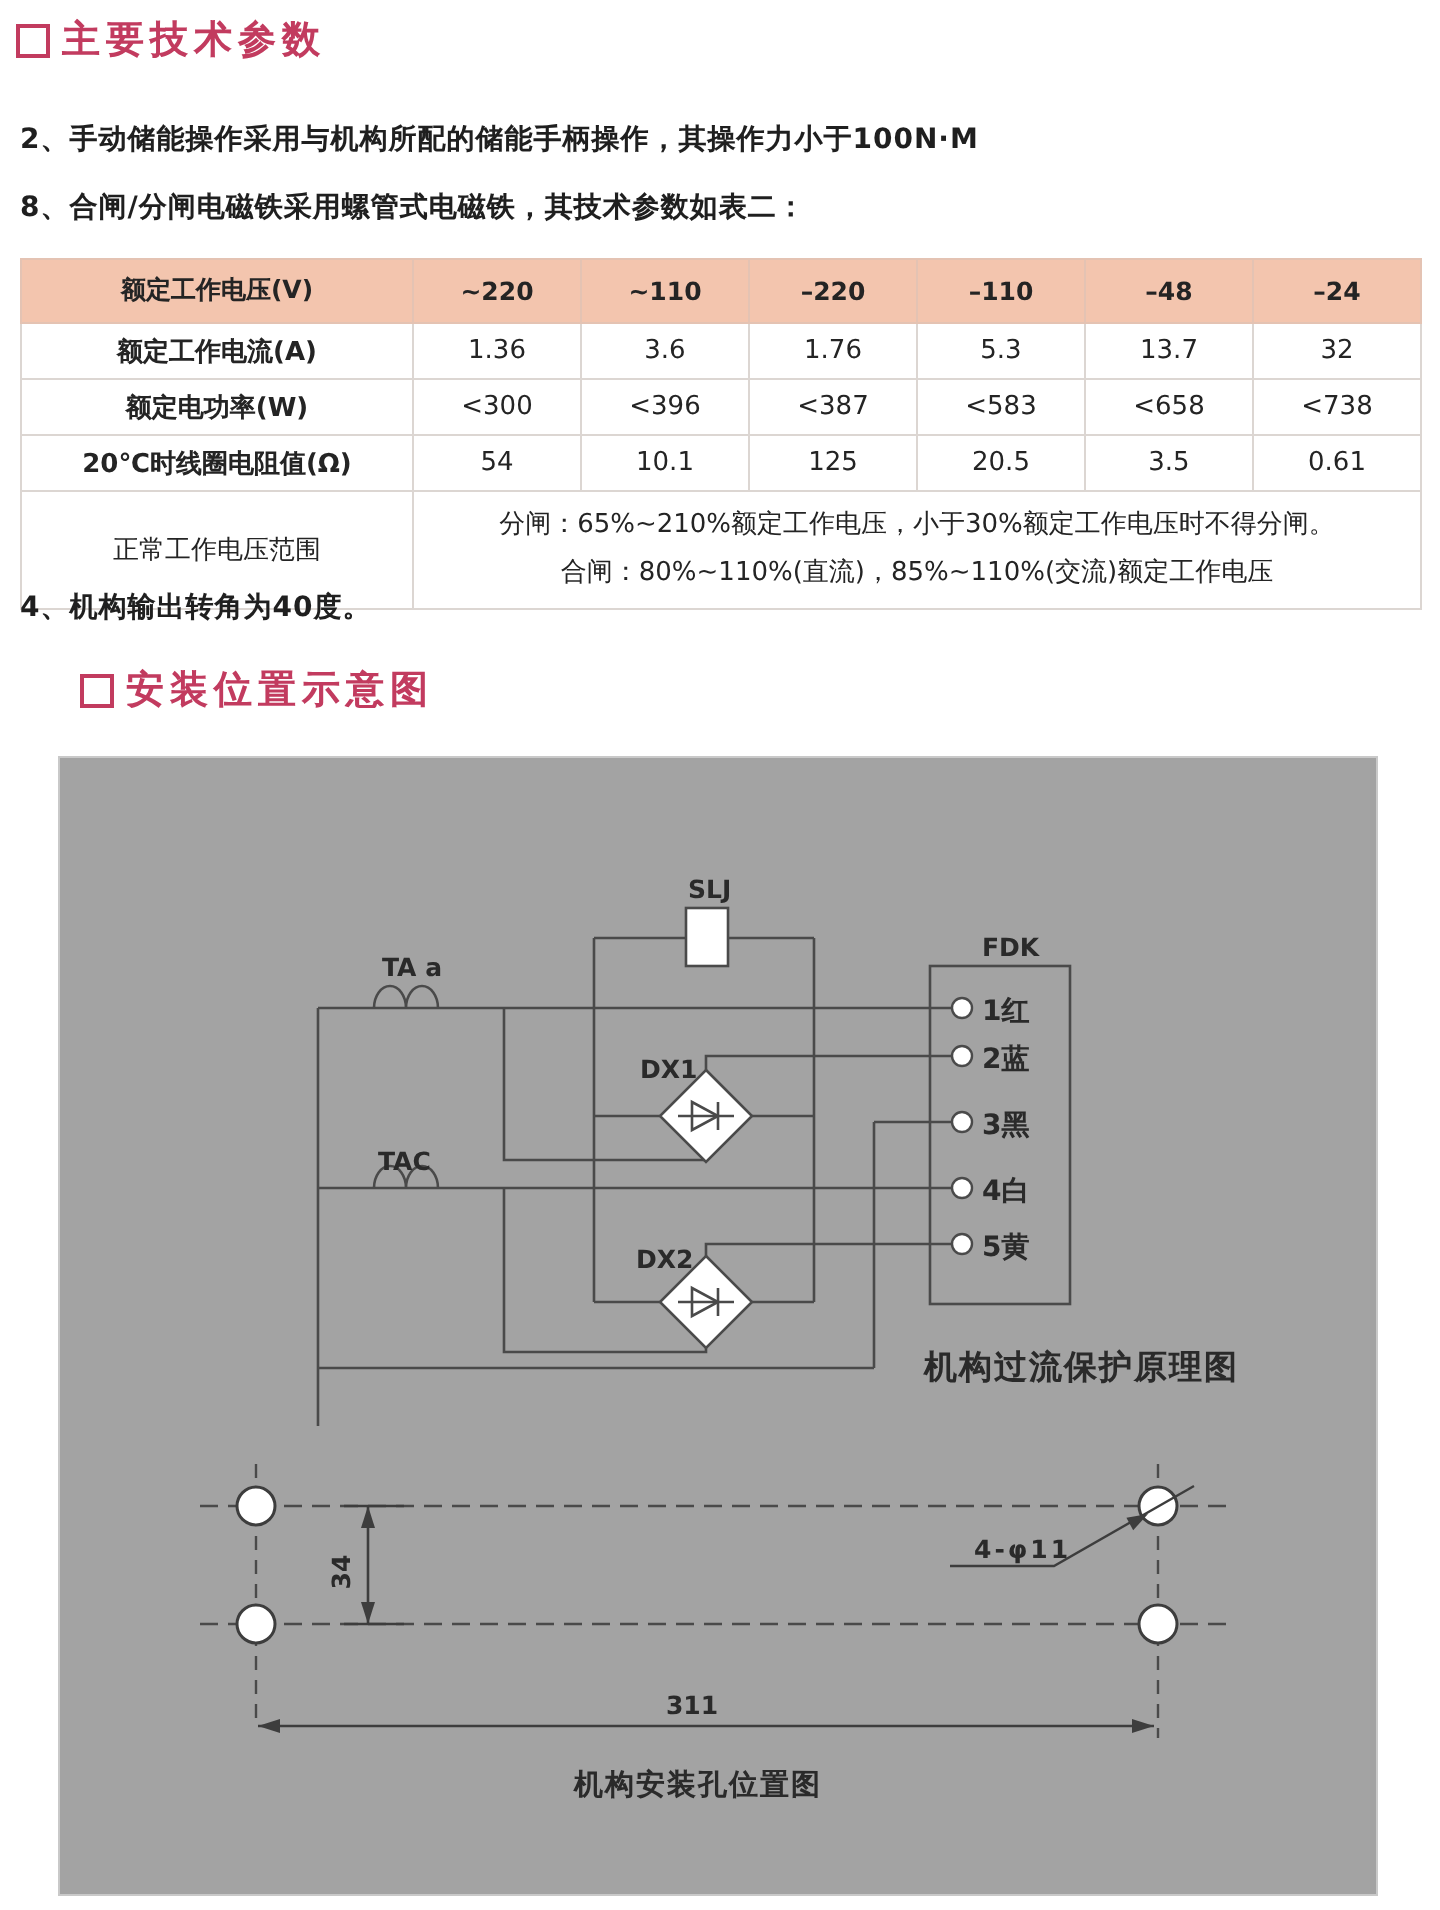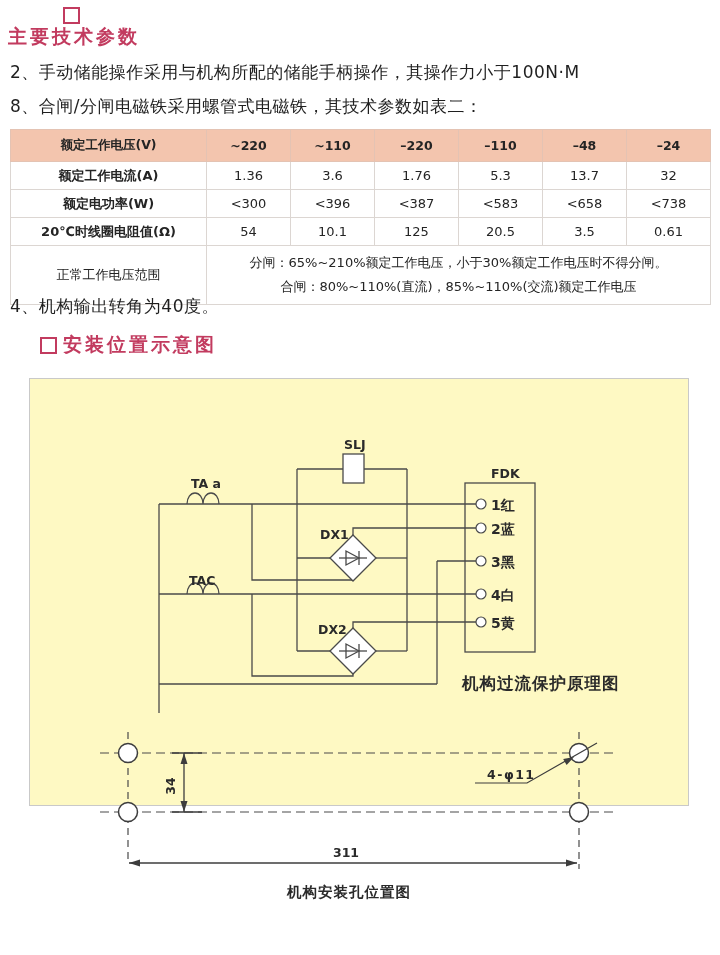--- a/index.html
+++ b/index.html
@@ -8,24 +8,24 @@
     background:#ffffff; color:#222;
     font-family:"DejaVu Sans","Liberation Sans",sans-serif;
   }
   .sec-header {
     position:absolute; display:flex; align-items:center;
     font-size:19px; font-weight:bold; letter-spacing:3px; color:#c23b5f;
   }
   .sec-square {
     width:13px; height:13px; border:2px solid #c23b5f; margin-right:6px; flex:0 0 auto;
   }
-  #sec1 { left:8px; top:7px;flex-direction:column; }
+  #sec1 { left:8px; top:7px; }
   #sec2 { left:8px; top:332px;margin-left:32px; }
   .para {
-    position:absolute; left:10px; font-size:17px; font-weight:400;
+    position:absolute; left:10px; font-size:14px; font-weight:700;
     color:#1f1f1f; letter-spacing:0.5px; white-space:nowrap;
   }
   #item2 { top:61px; }
   #item3 { top:95px; }
   #item4 { top:295px; }
   table.spec {
     position:absolute; left:10px; top:129px; width:700px;
     border-collapse:collapse; table-layout:fixed;border-radius:18px;
   }
   table.spec td {
@@ -35,22 +35,22 @@
   tr.hdr td {
     background:#f3c5ae; font-weight:bold; font-size:12.5px; height:31px;
     border-color:#e4c3b3;
   }
   tr.datarow td { height:27px; }
   td.rowlabel { font-weight:bold; font-size:12.5px; }
   tr.rangerow td { height:58px; }
   td.rangelabel { font-weight:normal; font-size:12.5px; }
   td.rangecell { text-align:left; padding:4px 6px 4px 48px; font-size:12.5px; line-height:1.85; }
   #diagram-box {
-    position:absolute; left:29px; top:378px; width:660px; height:428px;
-    border:1.5px solid #c9c9c9; background:#fef9c3; box-sizing:border-box;
+    position:absolute; left:29px; top:378px; width:660px; height:570px;
+    border:1.5px solid #c9c9c9; background:#a3a3a3; box-sizing:border-box;
   }
   #diagram-box svg { display:block; }
   svg text { fill:#2a2a2a; }
   .lbl  { font-size:12.5px; font-weight:600; }
   .term { font-size:14px;  font-weight:700; }
   .cap1 { font-size:16.5px; font-weight:700; letter-spacing:1px; }
   .cap2 { font-size:14.5px; font-weight:700; letter-spacing:1px; }
   .dim  { font-size:12.5px; font-weight:600; }
 </style>
 </head>

